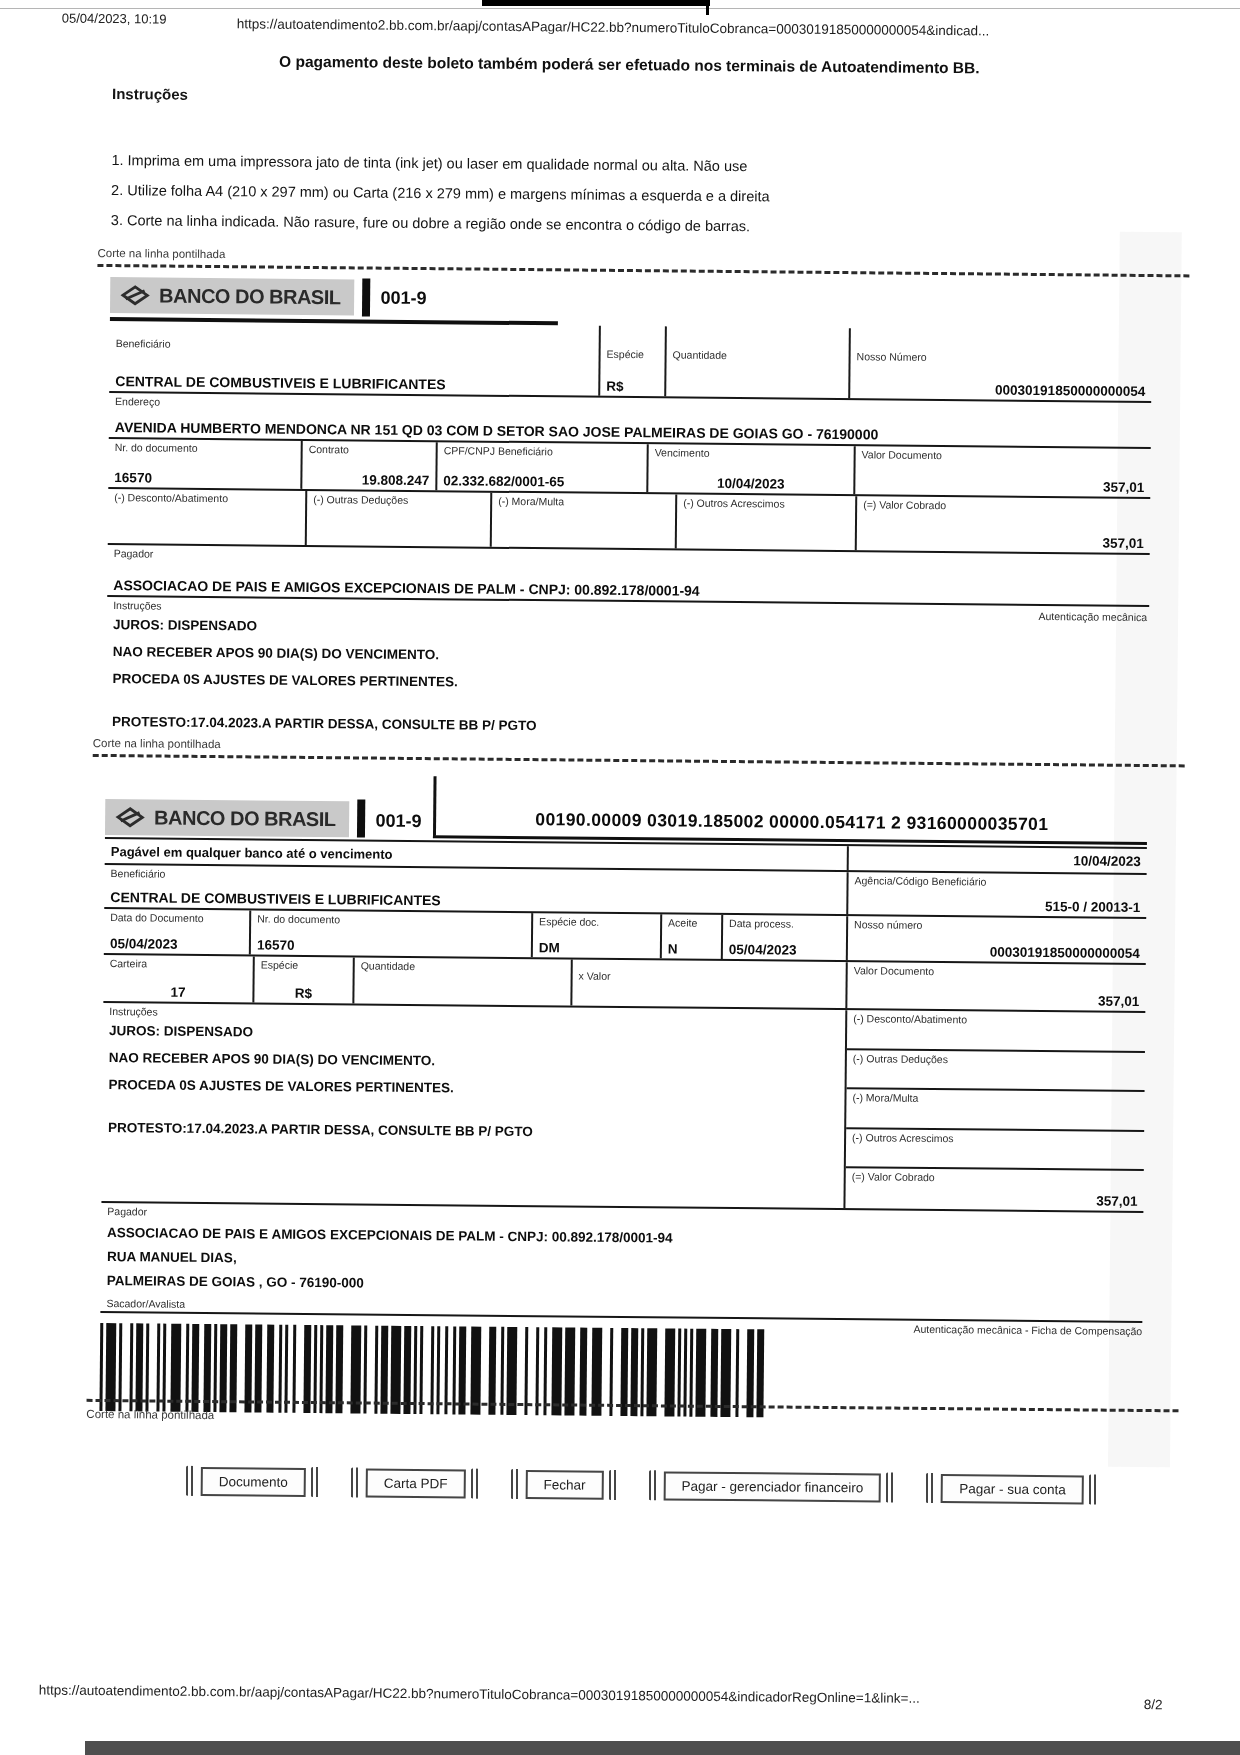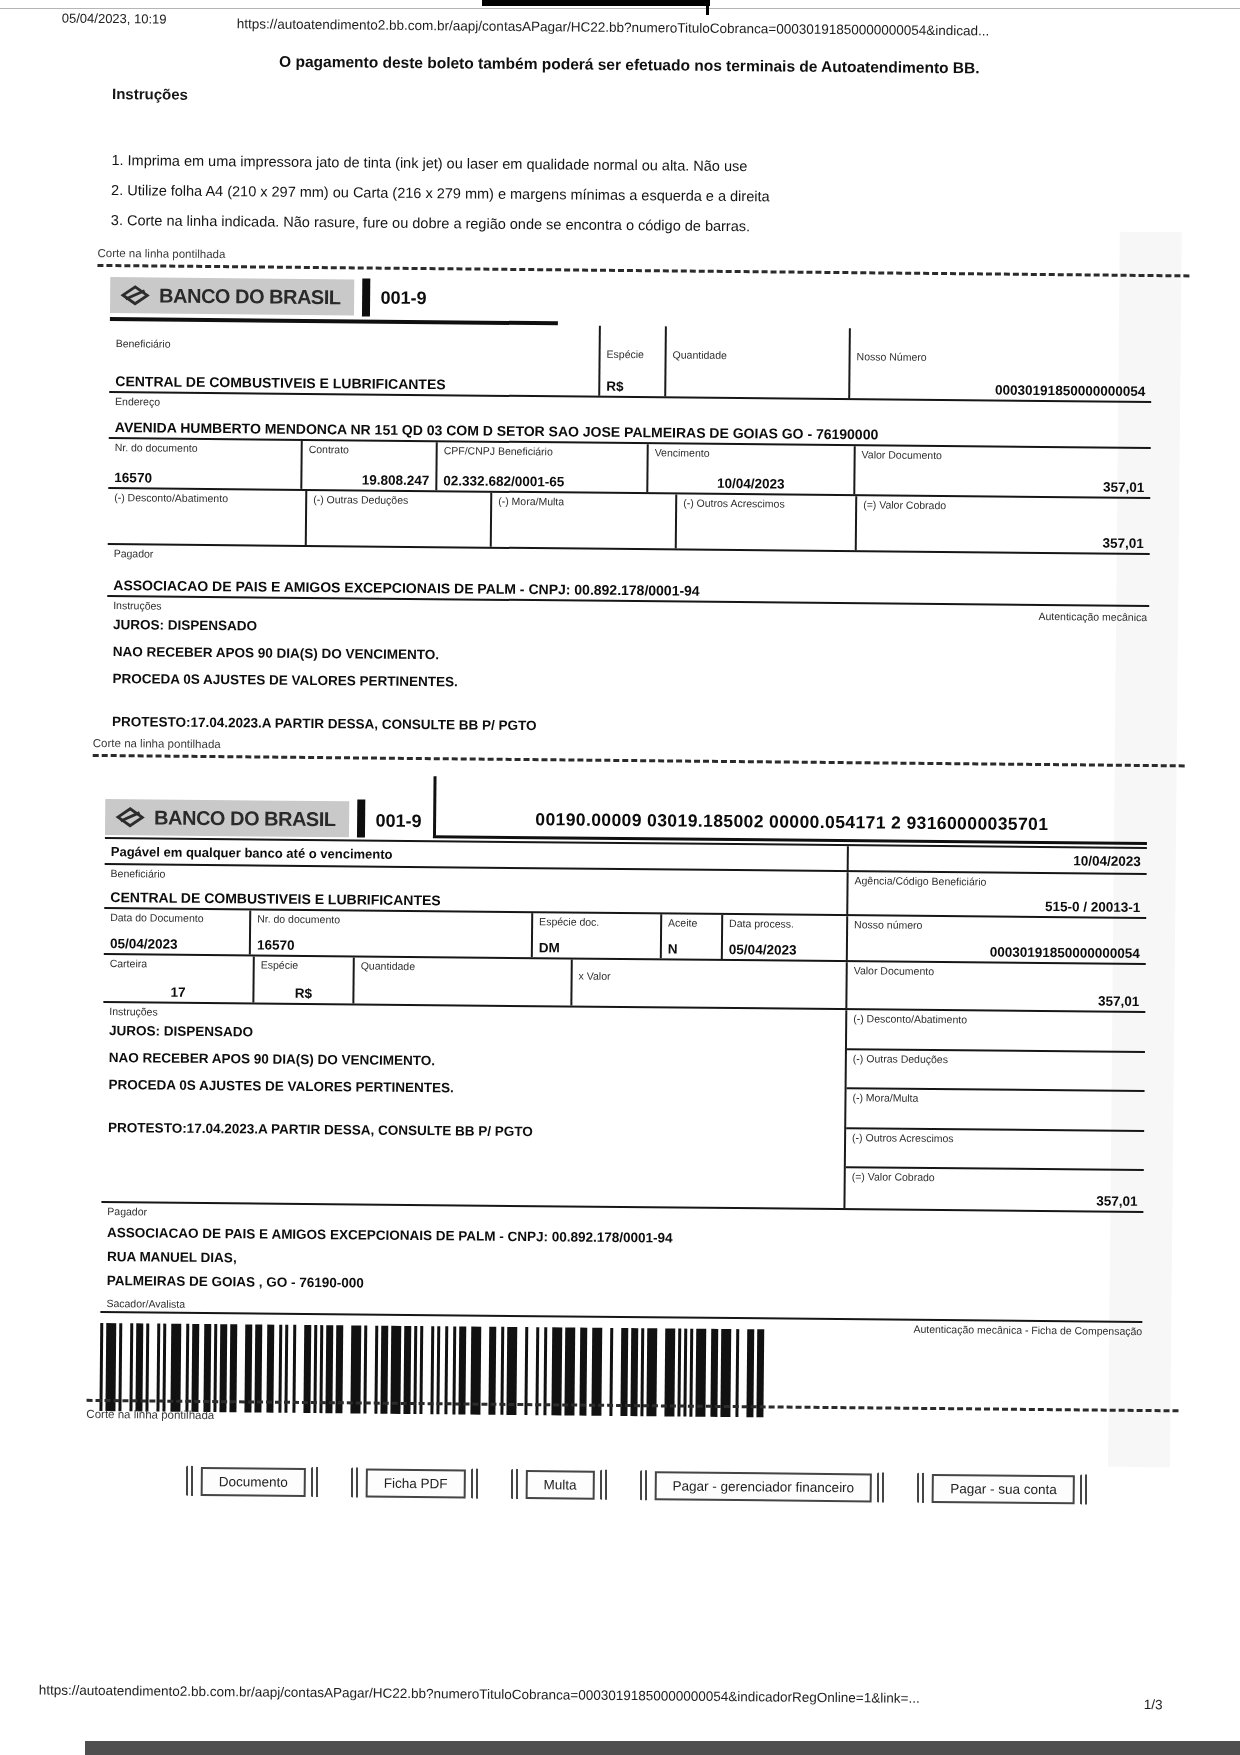--- a/index.html
+++ b/index.html
@@ -405,38 +405,38 @@
     </div>
 
     <div class="btn-row">
       <span class="bwrap">
         <span class="mark"></span>
         <button class="scan-btn">Documento</button>
         <span class="mark"></span>
       </span>
       <span class="bwrap">
         <span class="mark"></span>
-        <button class="scan-btn">Ficha PDF</button>
+        <button class="scan-btn">Carta PDF</button>
         <span class="mark"></span>
       </span>
       <span class="bwrap">
         <span class="mark"></span>
-        <button class="scan-btn">Multa</button>
+        <button class="scan-btn">Fechar</button>
         <span class="mark"></span>
       </span>
       <span class="bwrap">
         <span class="mark"></span>
         <button class="scan-btn">Pagar - gerenciador financeiro</button>
         <span class="mark"></span>
       </span>
       <span class="bwrap">
         <span class="mark"></span>
         <button class="scan-btn">Pagar - sua conta</button>
         <span class="mark"></span>
       </span>
     </div>
 
     <div class="footer-url">https://autoatendimento2.bb.com.br/aapj/contasAPagar/HC22.bb?numeroTituloCobranca=00030191850000000054&amp;indicadorRegOnline=1&amp;link=...</div>
-    <div class="footer-page">1/3</div>
+    <div class="footer-page">8/2</div>
   </div>
 
   <div class="bottom-bar"></div>
 </div>
 
 </body></html>

